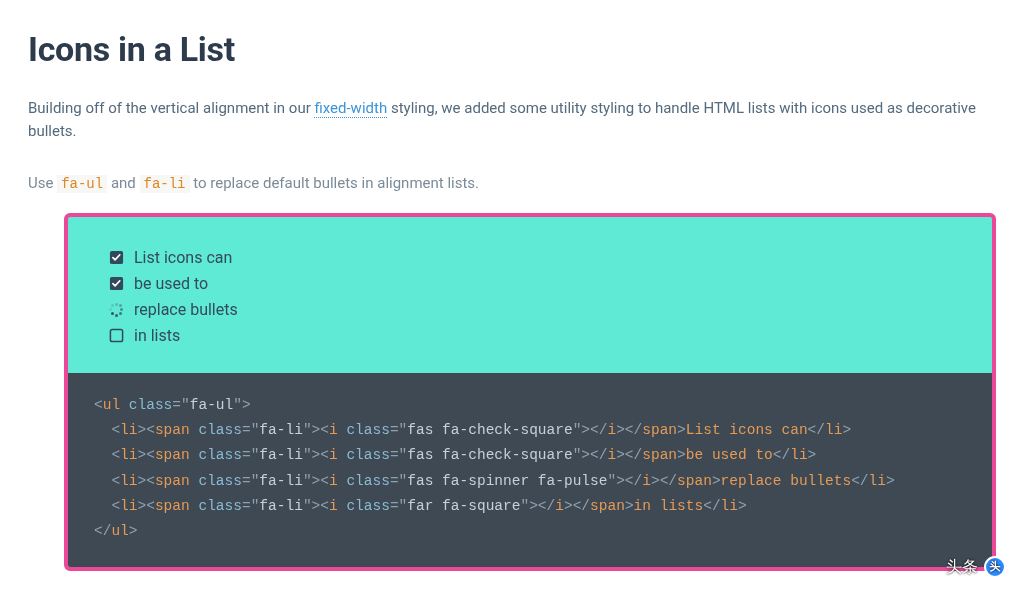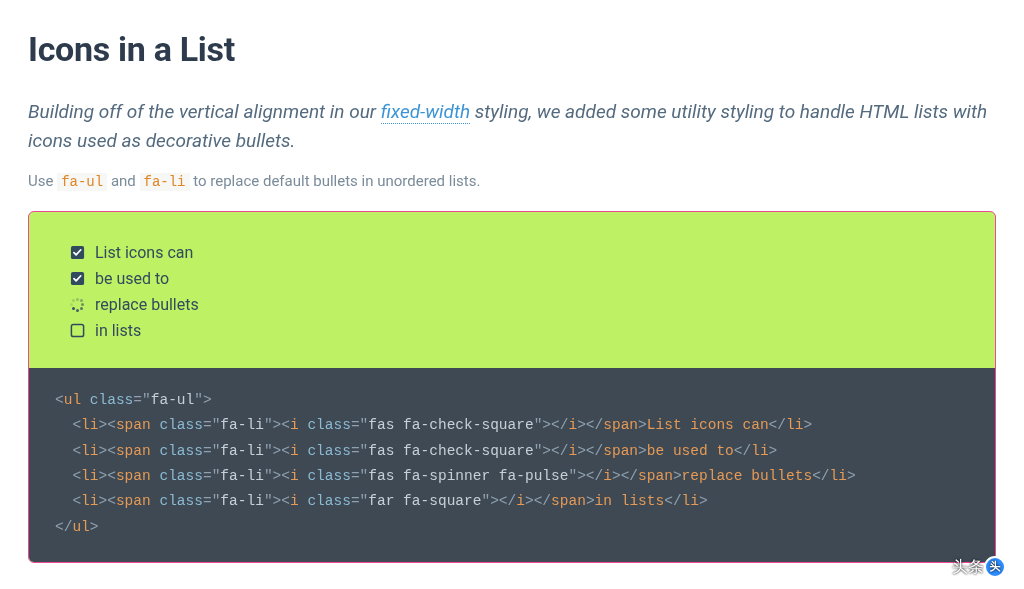--- a/index.html
+++ b/index.html
@@ -13,48 +13,48 @@
     line-height: 1.5;
   }
   h1 {
     font-size: 34px;
     font-weight: 700;
     color: #2d3b4d;
     margin-bottom: 22px;
     letter-spacing: -0.3px;
   }
   .intro {
-    font-size: 19px;
+    font-size: 15px;
     color: #546a7e;
-    margin-bottom: 14px;
+    margin-bottom: 28px;
     line-height: 1.55;
-    font-style: italic;
   }
   .intro a {
     color: #3c94d6;
     text-decoration: none;
     border-bottom: 1px dotted #3c94d6;
   }
   .usage {
     font-size: 15px;
     color: #7a8b9a;
     margin-bottom: 18px;
   }
   .code-inline {
     font-family: "SFMono-Regular", Consolas, "Liberation Mono", Menlo, monospace;
     color: #e08524;
     background: #f7f7f5;
     padding: 1px 4px;
     font-size: 14px;
   }
   .example-card {
-    border: 1px solid #ec4899;
+    border: 4px solid #ec4899;
     border-radius: 6px;
     overflow: hidden;
-    background: #bef264;
+    background: #5eead4;
+    margin-left: 36px;
   }
   .demo-area {
     padding: 28px 40px 24px 40px;
     color: #354a5e;
     font-size: 16px;
   }
   .demo-list { list-style: none; }
   .demo-list li {
     display: flex;
     align-items: center;
@@ -104,20 +104,21 @@
 
   .watermark {
     position: fixed;
     right: 18px;
     bottom: 10px;
     font-size: 16px;
     color: #fff;
     text-shadow: 0 0 3px rgba(0,0,0,.6), 0 0 2px rgba(0,0,0,.8);
     display: flex;
     align-items: center;
+    gap: 6px;
     font-weight: 500;
   }
   .watermark .badge {
     width: 22px; height: 22px;
     background: #2d8cff;
     border-radius: 50%;
     border: 2px solid #fff;
     display:inline-flex;align-items:center;justify-content:center;
     color:#fff;font-size:11px;font-weight:700;
   }
@@ -125,21 +126,21 @@
 </head>
 <body>
 
 <h1>Icons in a List</h1>
 
 <p class="intro">
   <span>Building off of the vertical alignment in our </span><a href="#">fixed-width</a><span> styling, we added some utility styling to handle HTML lists with icons used as decorative bullets.</span>
 </p>
 
 <p class="usage">
-  <span>Use </span><code class="code-inline">fa-ul</code><span> and </span><code class="code-inline">fa-li</code><span> to replace default bullets in unordered lists.</span>
+  <span>Use </span><code class="code-inline">fa-ul</code><span> and </span><code class="code-inline">fa-li</code><span> to replace default bullets in alignment lists.</span>
 </p>
 
 <div class="example-card">
 
   <div class="demo-area">
     <ul class="demo-list">
       <li>
         <span class="ic">
           <svg viewBox="0 0 16 16">
               <rect x="1" y="1" width="14" height="14" rx="2" fill="#324a5e"></rect>

